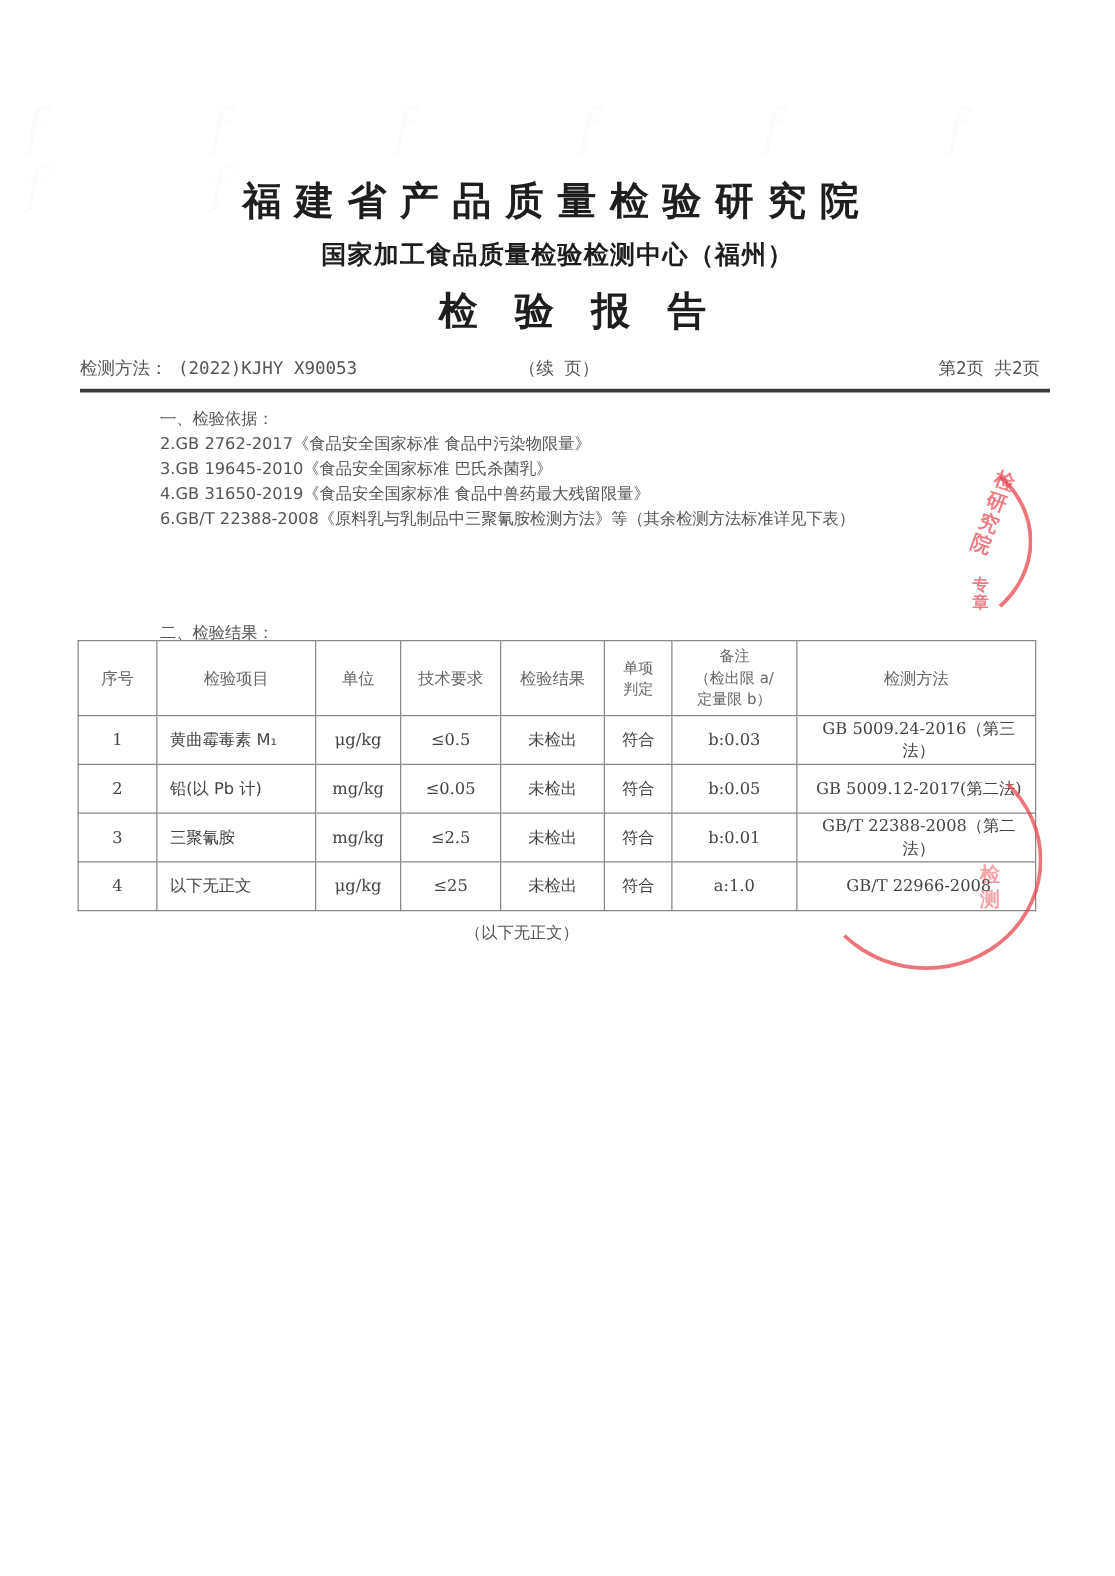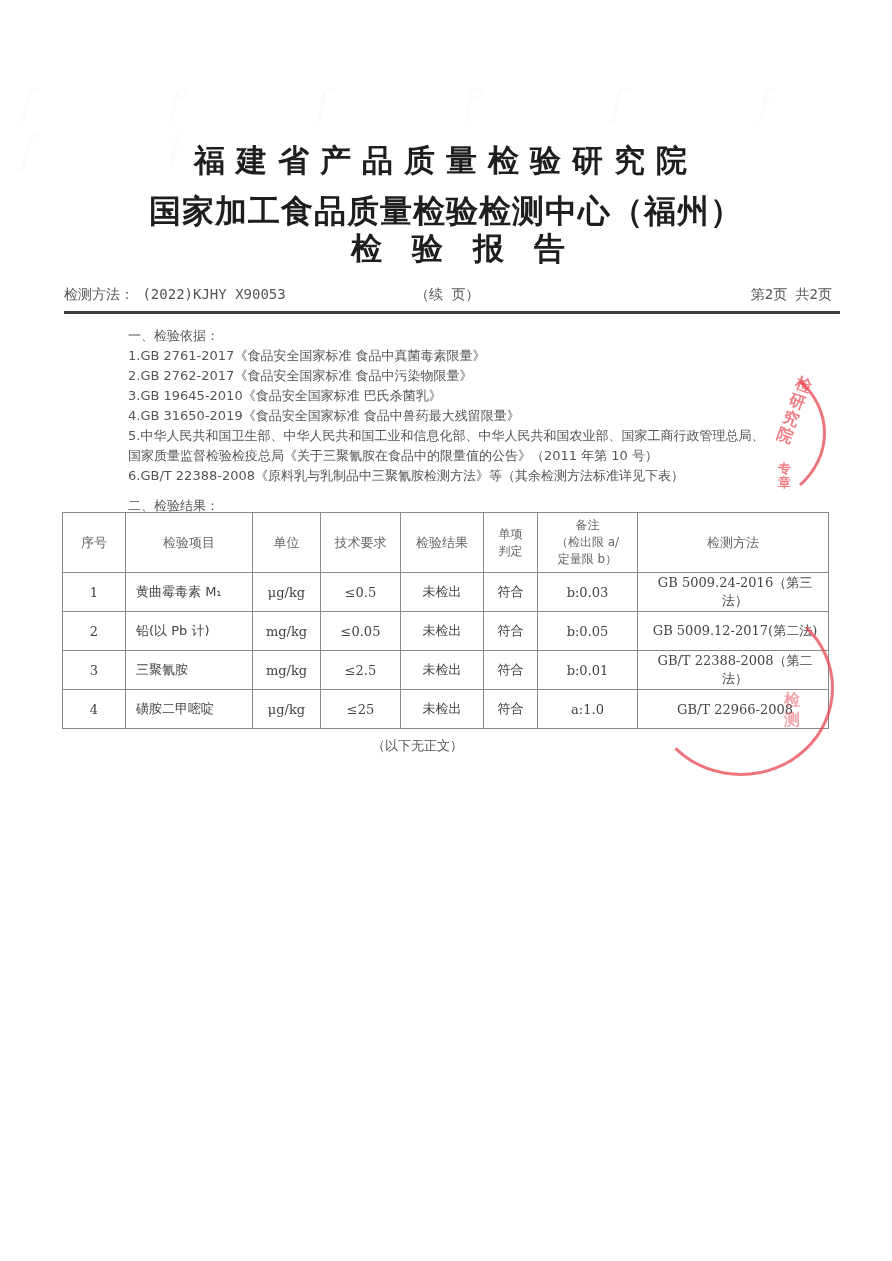--- a/index.html
+++ b/index.html
@@ -9,21 +9,21 @@
   }
   .abs { position: absolute; }
   .title1 {
     left: 0; width: 892px; top: 140px; text-align: center;
     font-family: "DejaVu Sans", sans-serif; font-weight: bold;
     font-size: 31px; letter-spacing: 11px; color: #1e1e1e;
   }
   .title2 {
     left: 0; width: 892px; top: 190px; text-align: center;
     font-family: "DejaVu Sans", sans-serif; font-weight: bold;
-    font-size: 32px; letter-spacing: 1px; color: #1e1e1e;
+    font-size: 20px; letter-spacing: 1px; color: #1e1e1e;
   }
   .title3 {
     left: 12px; width: 892px; top: 228px; text-align: center;
     font-family: "DejaVu Sans", sans-serif; font-weight: bold;
     font-size: 31px; letter-spacing: 30px; color: #1e1e1e; padding-left: 30px; box-sizing: border-box;
   }
   .hdr { top: 286px; font-size: 14px; color: #555; font-family: "DejaVu Sans Mono", monospace; }
   .hdr-left { left: 64px; }
   .hdr-mid { left: 415px; }
   .hdr-right { right: 60px; }
@@ -64,25 +64,23 @@
 <div class="abs hdr hdr-left">
   <span>检测方法：</span>
   <span>(2022)KJHY X90053</span>
 </div>
 <div class="abs hdr hdr-mid">（续 页）</div>
 <div class="abs hdr hdr-right">第2页  共2页</div>
 <div class="abs rule"></div>
 
 <div class="abs basis">
   <div>一、检验依据：</div>
-  <div>1.GB 2761-2017《食品安全国家标准 食品中真菌毒素限量》</div>
   <div>2.GB 2762-2017《食品安全国家标准 食品中污染物限量》</div>
   <div>3.GB 19645-2010《食品安全国家标准 巴氏杀菌乳》</div>
   <div>4.GB 31650-2019《食品安全国家标准 食品中兽药最大残留限量》</div>
-  <div class="wrap">5.中华人民共和国卫生部、中华人民共和国工业和信息化部、中华人民共和国农业部、国家工商行政管理总局、国家质量监督检验检疫总局《关于三聚氰胺在食品中的限量值的公告》（2011 年第 10 号）</div>
   <div>6.GB/T 22388-2008《原料乳与乳制品中三聚氰胺检测方法》等（其余检测方法标准详见下表）</div>
 </div>
 
 <div class="abs results-label">二、检验结果：</div>
 
 <table class="res">
   <colgroup>
     <col style="width:63px">
       <col style="width:127px">
       <col style="width:68px">
@@ -135,21 +133,21 @@
     <td class="item">三聚氰胺</td>
     <td>mg/kg</td>
     <td>≤2.5</td>
     <td class="cn">未检出</td>
     <td class="cn">符合</td>
     <td>b:0.01</td>
     <td class="method">GB/T 22388-2008（第二法）</td>
   </tr>
   <tr>
     <td>4</td>
-    <td class="item">磺胺二甲嘧啶</td>
+    <td class="item">以下无正文</td>
     <td>μg/kg</td>
     <td>≤25</td>
     <td class="cn">未检出</td>
     <td class="cn">符合</td>
     <td>a:1.0</td>
     <td class="method">GB/T 22966-2008</td>
   </tr>
 </tbody>
   </table>
 

